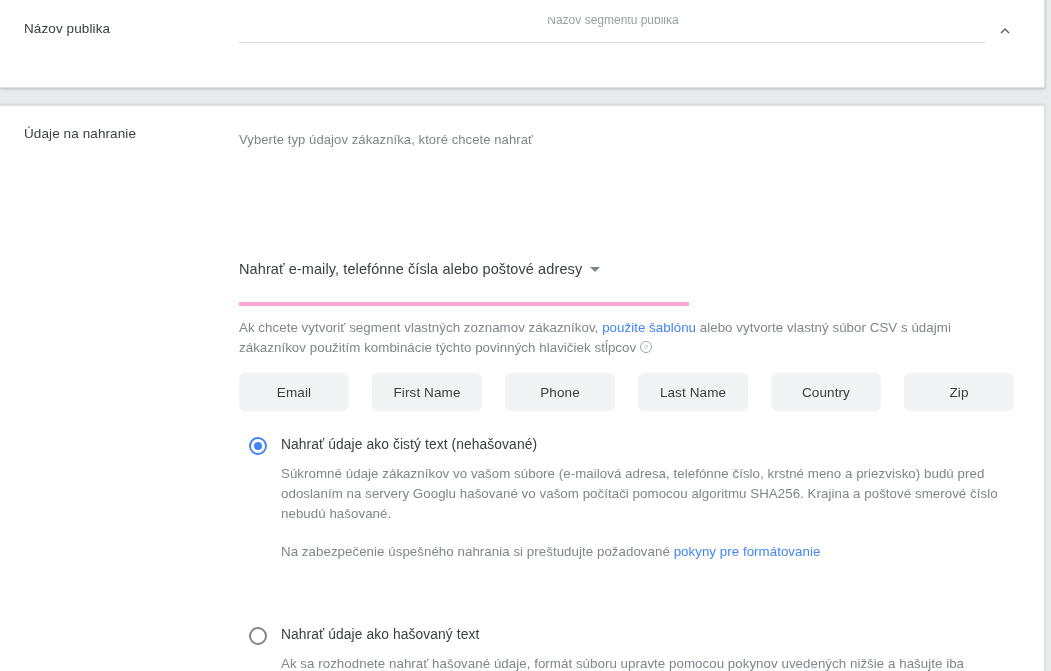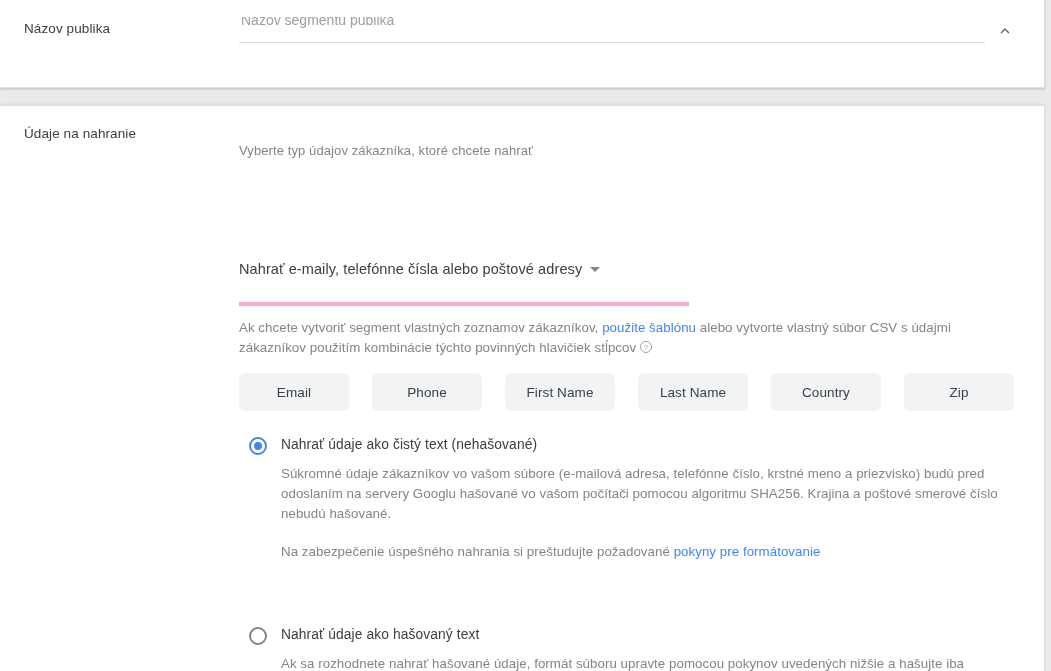--- a/index.html
+++ b/index.html
@@ -63,24 +63,25 @@
   }
   .name-input {
     display: block;
     width: 100%;
     box-sizing: border-box;
     border: none;
     border-bottom: 1px solid #dadce0;
     outline: none;
     background: transparent;
     font-family: "Liberation Sans", sans-serif;
-    font-size: 14px;
+    font-size: 12px;
     color: #3c4043;
     padding: 0 0 20px 2px;
     height: 26px;
+    text-align: center;
   }
   .name-input::placeholder {
     color: #9aa0a6;
     opacity: 1;
   }
   .collapse-btn {
     position: absolute;
     right: 27px;
     top: 20px;
     width: 24px;
@@ -267,40 +268,40 @@
       <svg width="18" height="18" viewBox="0 0 24 24" aria-hidden="true">
         <path d="M7.41 15.41 12 10.83l4.59 4.58L18 14l-6-6-6 6z" fill="#5f6368"></path>
       </svg>
     </button>
   </div>
 
   <div class="card card--data">
 
     <div class="row-label" style="top:20px;">Údaje na nahranie</div>
 
-    <div class="hint" style="top:37px;">Vyberte typ údajov zákazníka, ktoré chcete nahrať</div>
+    <div class="hint" style="top:26px;">Vyberte typ údajov zákazníka, ktoré chcete nahrať</div>
 
     <div class="select-wrap">
       <span class="select-value">Nahrať e-maily, telefónne čísla alebo poštové adresy</span>
       <span class="select-arrow"></span>
     </div>
 
     <div class="desc">
       <span>Ak chcete vytvoriť segment vlastných zoznamov zákazníkov, </span><a class="link">použite šablónu</a><span> alebo vytvorte vlastný súbor CSV s údajmi zákazníkov použitím kombinácie týchto povinných hlavičiek stĺpcov</span><span class="help-icon">
         <svg width="14" height="14" viewBox="0 0 24 24" aria-hidden="true">
           <circle cx="12" cy="12" r="9.5" fill="none" stroke="#9aa0a6" stroke-width="1.6"></circle>
           <text x="12" y="16.5" font-size="12" fill="#9aa0a6" text-anchor="middle" font-family="Liberation Sans, sans-serif">?</text>
         </svg>
       </span>
     </div>
 
     <div class="chips">
       <div class="chip">Email</div>
+      <div class="chip">First Name</div>
       <div class="chip">Phone</div>
-      <div class="chip">First Name</div>
       <div class="chip">Last Name</div>
       <div class="chip">Country</div>
       <div class="chip">Zip</div>
     </div>
 
     <div class="radio-opt" id="opt1">
       <div class="radio-head">
         <span class="radio-circle on"></span>
         <span class="radio-label">Nahrať údaje ako čistý text (nehašované)</span>
       </div>

